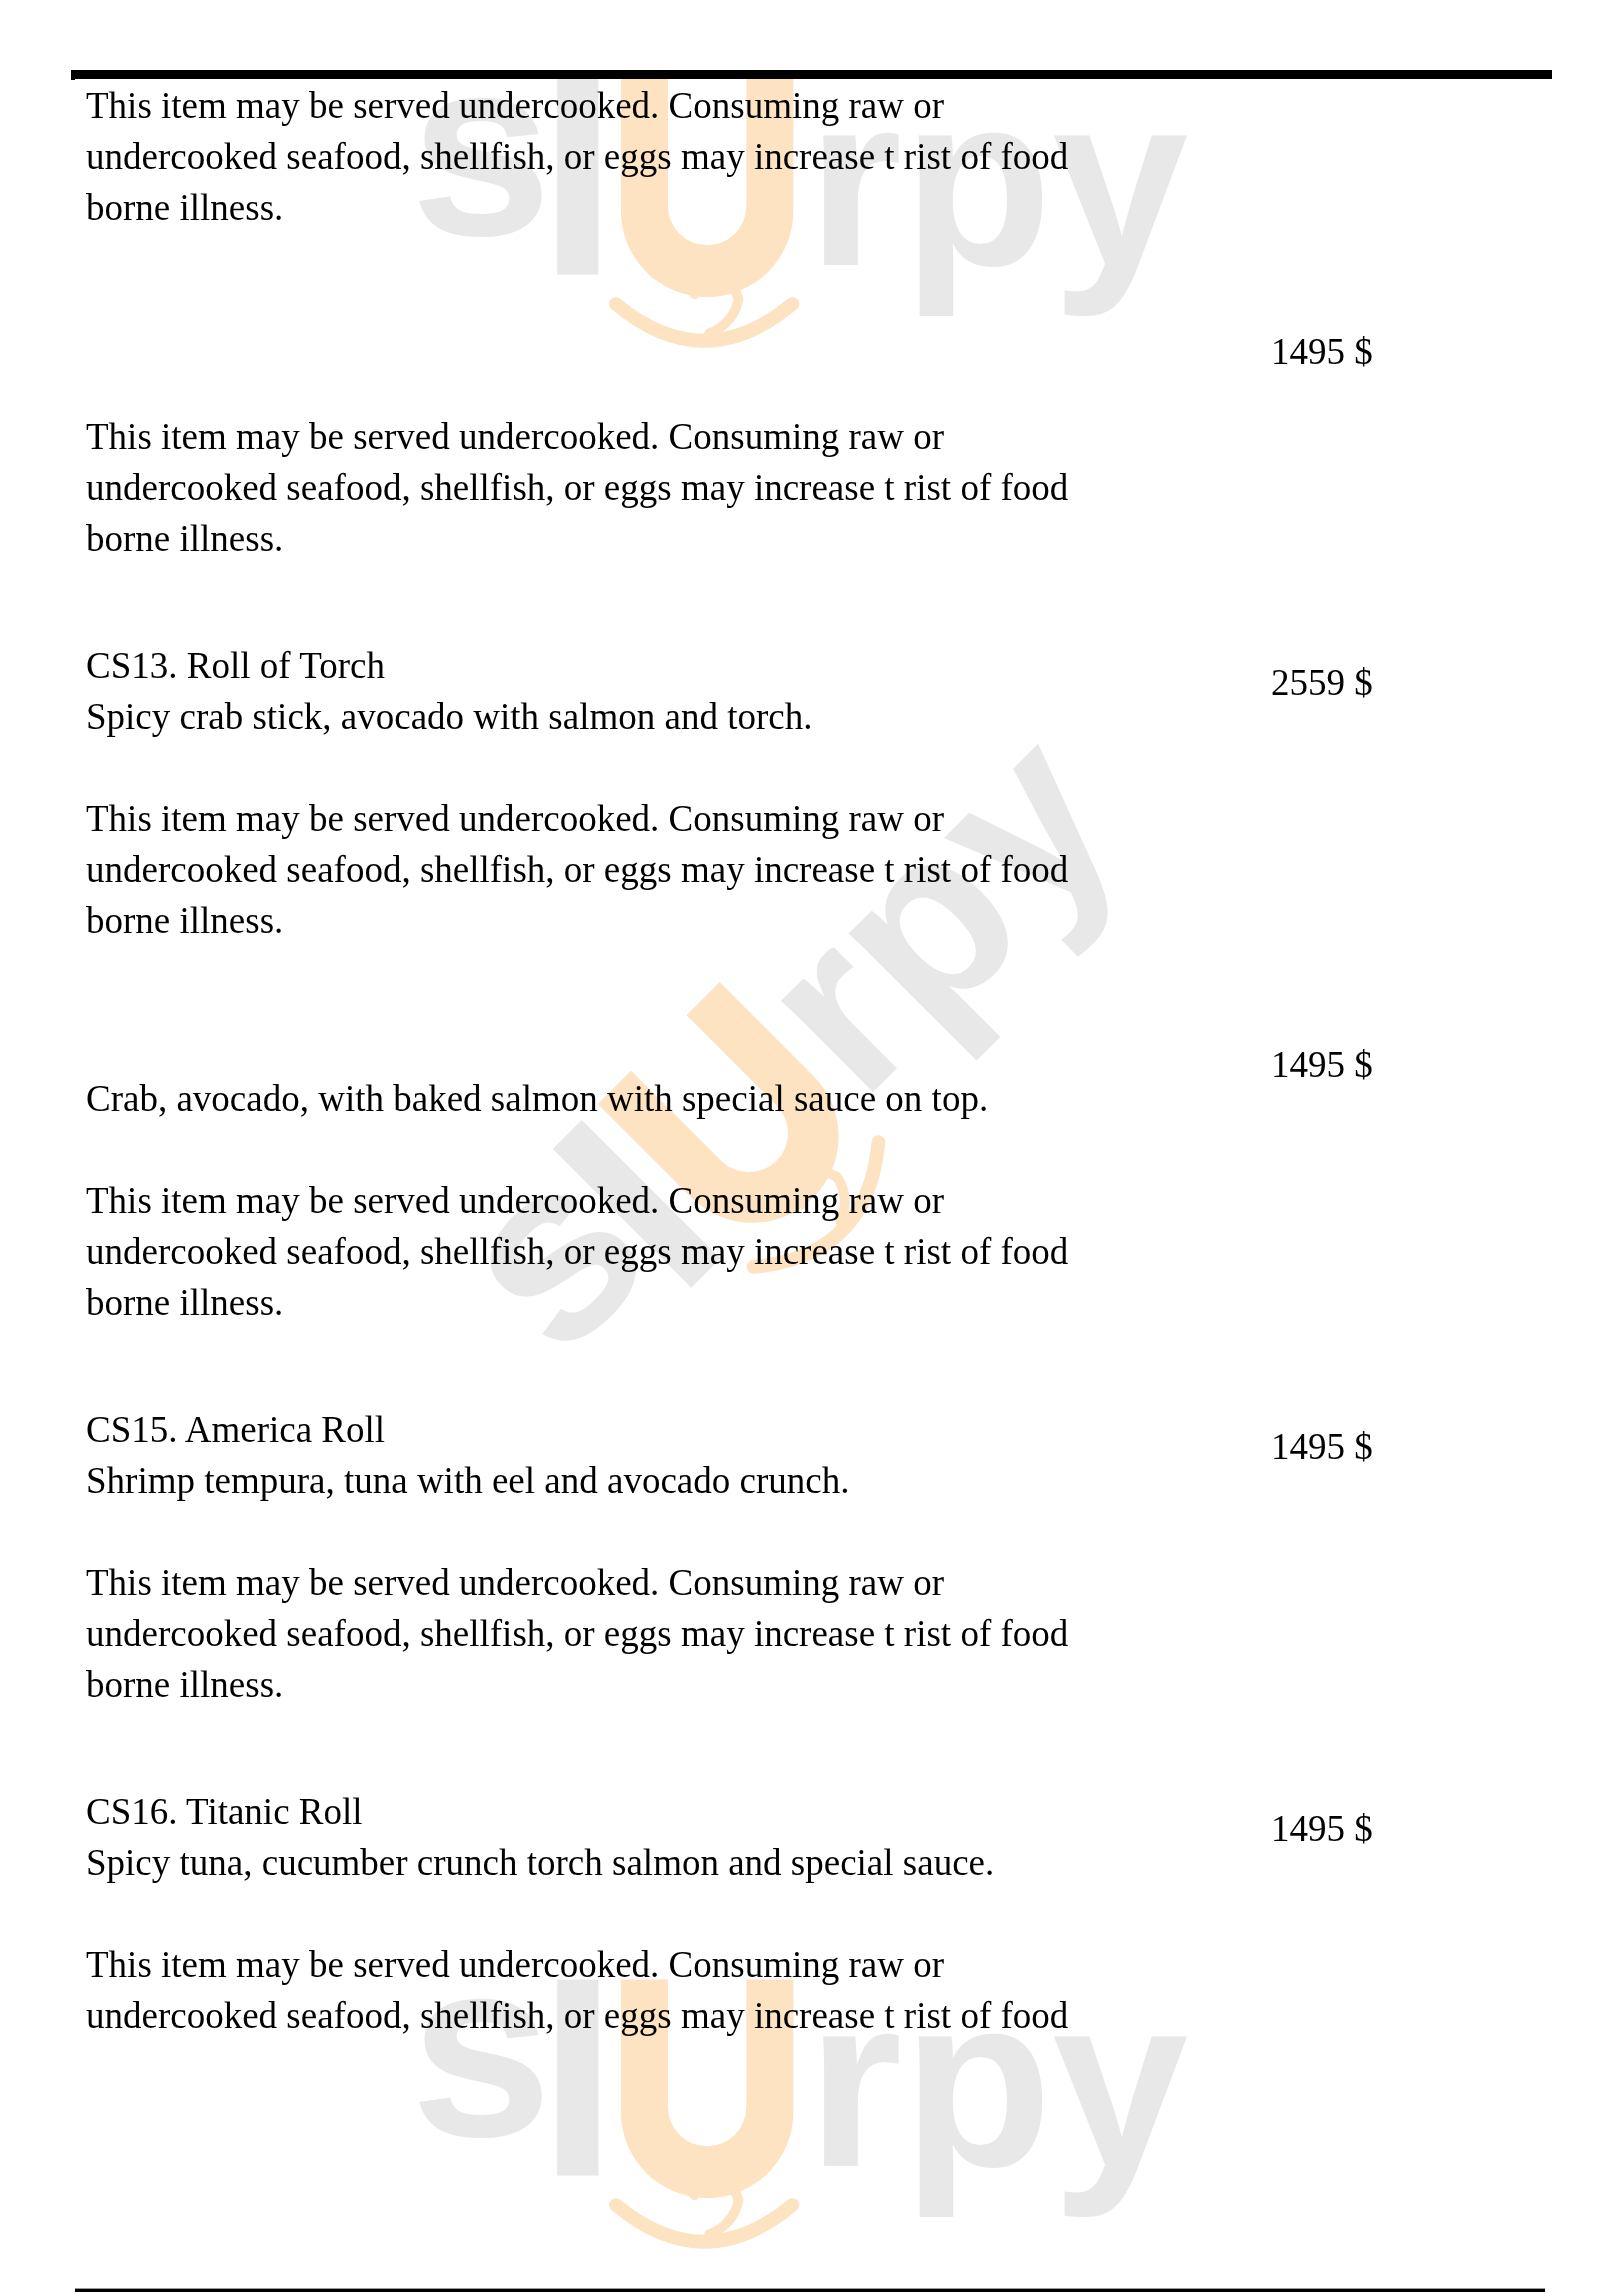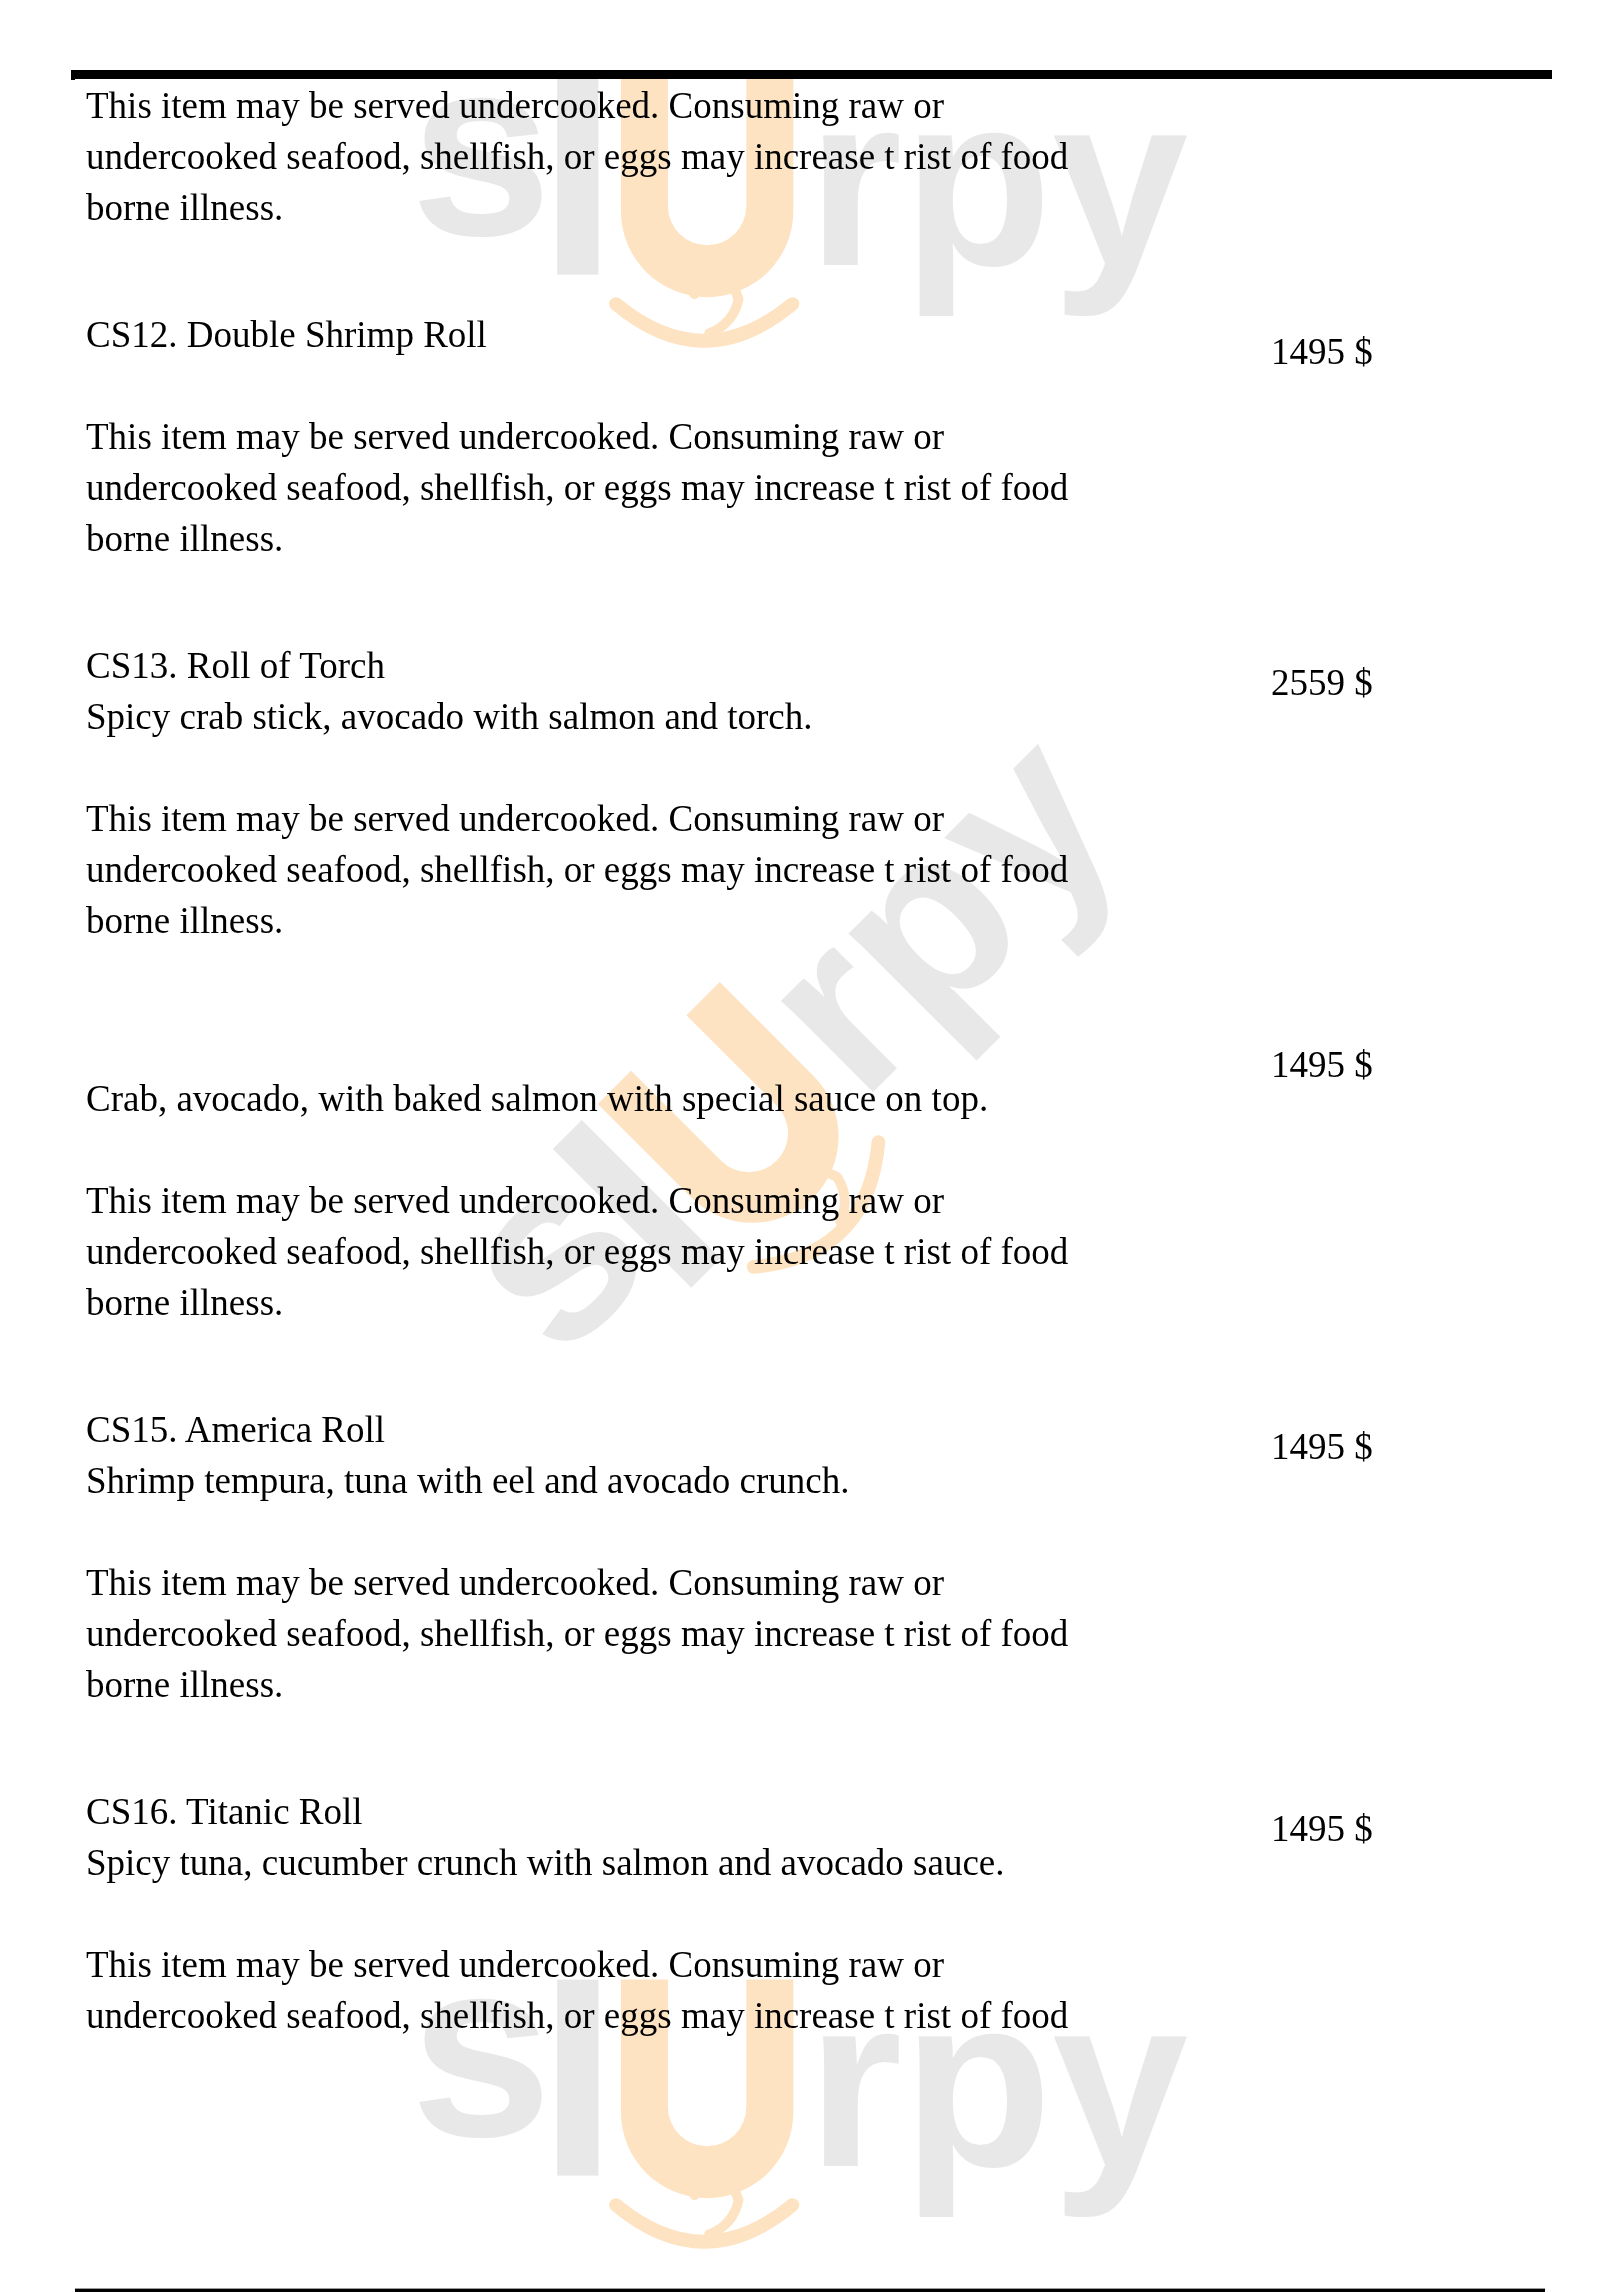--- a/index.html
+++ b/index.html
@@ -130,21 +130,20 @@
 
   <div>
     <span class="line">This item may be served undercooked. Consuming raw or</span>
     <span class="line">undercooked seafood, shellfish, or eggs may increase t rist of food</span>
     <span class="line">borne illness.</span>
   </div>
   <div class="gap-large"></div>
 
   <div class="item">
     <div class="item-head">
-      <span class="item-name">CS12. Double Shrimp Roll</span>
       <span class="item-price">1495 $</span>
     </div>
     <div class="gap-small"></div>
     <span class="line">This item may be served undercooked. Consuming raw or</span>
     <span class="line">undercooked seafood, shellfish, or eggs may increase t rist of food</span>
     <span class="line">borne illness.</span>
   </div>
   <div class="gap-large"></div>
 
   <div class="item">
@@ -183,20 +182,20 @@
     <span class="line">undercooked seafood, shellfish, or eggs may increase t rist of food</span>
     <span class="line">borne illness.</span>
   </div>
   <div class="gap-large"></div>
 
   <div class="item">
     <div class="item-head">
       <span class="item-name">CS16. Titanic Roll</span>
       <span class="item-price">1495 $</span>
     </div>
-    <span class="line">Spicy tuna, cucumber crunch with salmon and avocado sauce.</span>
+    <span class="line">Spicy tuna, cucumber crunch torch salmon and special sauce.</span>
     <div class="gap-small"></div>
     <span class="line">This item may be served undercooked. Consuming raw or</span>
     <span class="line">undercooked seafood, shellfish, or eggs may increase t rist of food</span>
   </div>
 
 </div>
 
 
 </body></html>

